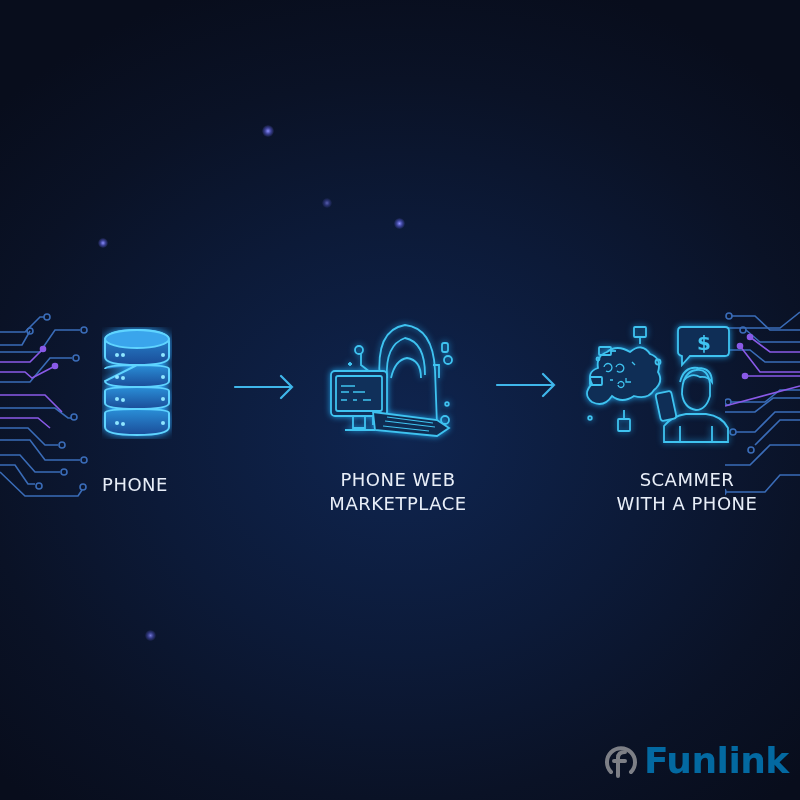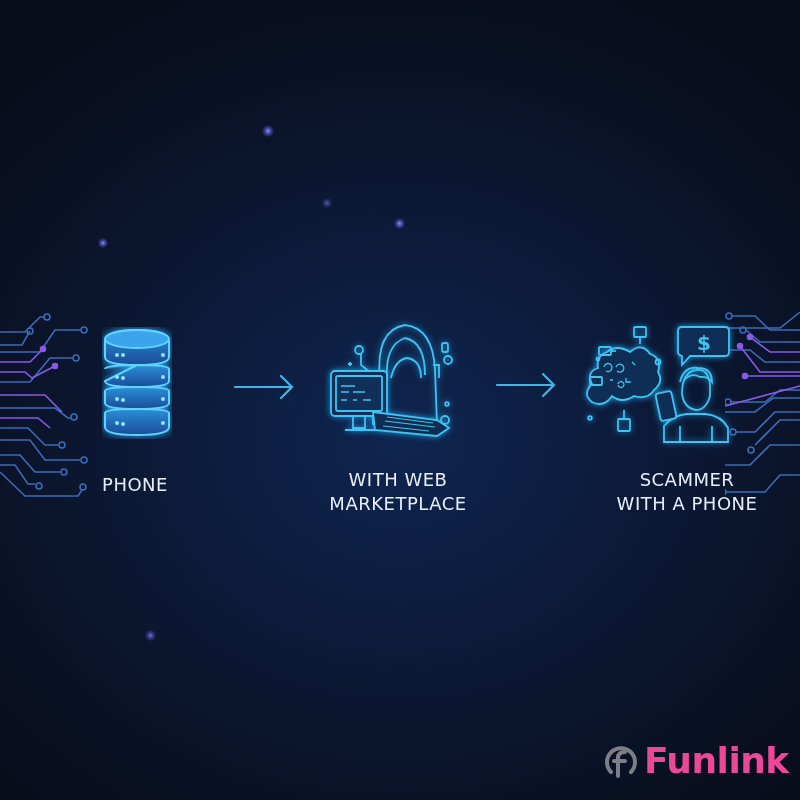--- a/index.html
+++ b/index.html
@@ -11,21 +11,21 @@
   .particle { position: absolute; border-radius: 50%;
     background: radial-gradient(circle, #8a8dff 0%, rgba(110,110,255,0.5) 35%, rgba(80,80,200,0) 75%); }
   .circuit { position: absolute; top: 300px; }
   .stage { position: absolute; }
   .stage-label {
     position: absolute; color: #e8eef8; font-size: 18px; letter-spacing: 0.5px;
     text-align: center; line-height: 24px; white-space: pre-line;
   }
   .arrow { position: absolute; }
   .brand { position: absolute; left: 602px; top: 740px; display: flex; align-items: center; gap: 4px; }
-  .brand-text { color: #ec4899; font-size: 36px; font-weight: bold; font-family: "DejaVu Sans", sans-serif; letter-spacing: -0.5px; }
+  .brand-text { color: #0369a1; font-size: 36px; font-weight: bold; font-family: "DejaVu Sans", sans-serif; letter-spacing: -0.5px; }
 </style>
 </head>
 <body>
 
 <div class="particle" style="left:262px;top:125px;width:12px;height:12px;"></div>
 <div class="particle" style="left:322px;top:198px;width:10px;height:10px;opacity:0.6"></div>
 <div class="particle" style="left:394px;top:218px;width:11px;height:11px;"></div>
 <div class="particle" style="left:98px;top:238px;width:10px;height:10px;"></div>
 <div class="particle" style="left:145px;top:630px;width:11px;height:11px;opacity:0.8"></div>
 
@@ -147,21 +147,21 @@
     <rect x="6" y="51" width="56" height="45" rx="4" fill="#10305a"></rect>
     <rect x="11" y="56" width="46" height="35" rx="2"></rect>
     <path d="M16 66 L30 66 M16 72 L24 72 M28 72 L40 72 M16 80 L22 80 M28 80 L32 80 M38 80 L46 80" stroke-width="1.4"></path>
     <path d="M28 96 L28 108 L40 108 L40 96 M20 110 L50 110"></path>
     <path d="M48 92 L112 100 L124 108 L112 116 L50 110 Z" fill="#0f2c52"></path>
     <g stroke-width="1.2">
         <path d="M62 97 L108 103 M60 101 L110 107 M58 106 L104 111"></path>
       </g>
   </svg>
 </div>
-<div class="stage-label" style="left:313px;top:468px;width:170px;">WITH WEB
+<div class="stage-label" style="left:313px;top:468px;width:170px;">PHONE WEB
 MARKETPLACE</div>
 
 <svg class="arrow" style="left:494px;top:370px;" width="64" height="30" viewBox="0 0 64 30" fill="none" stroke="#3fb6ea" stroke-width="2.2" stroke-linecap="round">
   <path d="M3 15 L60 15 M49 4 L60 15 L49 26"></path>
 </svg>
 
 <div class="stage" style="left:582px;top:322px;width:150px;height:122px;">
   <svg width="150" height="122" viewBox="0 0 150 122" fill="none" stroke="#3fc3f0" stroke-width="1.8" style="filter:drop-shadow(0 0 3px #1f9ae0)">
     <path d="M25 30 Q35 22 48 30 Q60 20 68 32 Q80 36 76 50 Q82 60 72 68 Q66 78 52 74 Q40 82 30 74 Q22 86 10 80 Q0 72 10 62 Q4 50 16 46 Q14 34 25 30 Z" fill="#0f2e56"></path>
     <path d="M22 45 a4 4 0 1 1 2 4 M34 45 a4 4 0 1 1 1 4 M50 40 l3 3 M28 58 l3 0 M44 56 l0 4 l5 0 M36 62 a3 3 0 1 1 0 1" stroke-width="1.3"></path>

